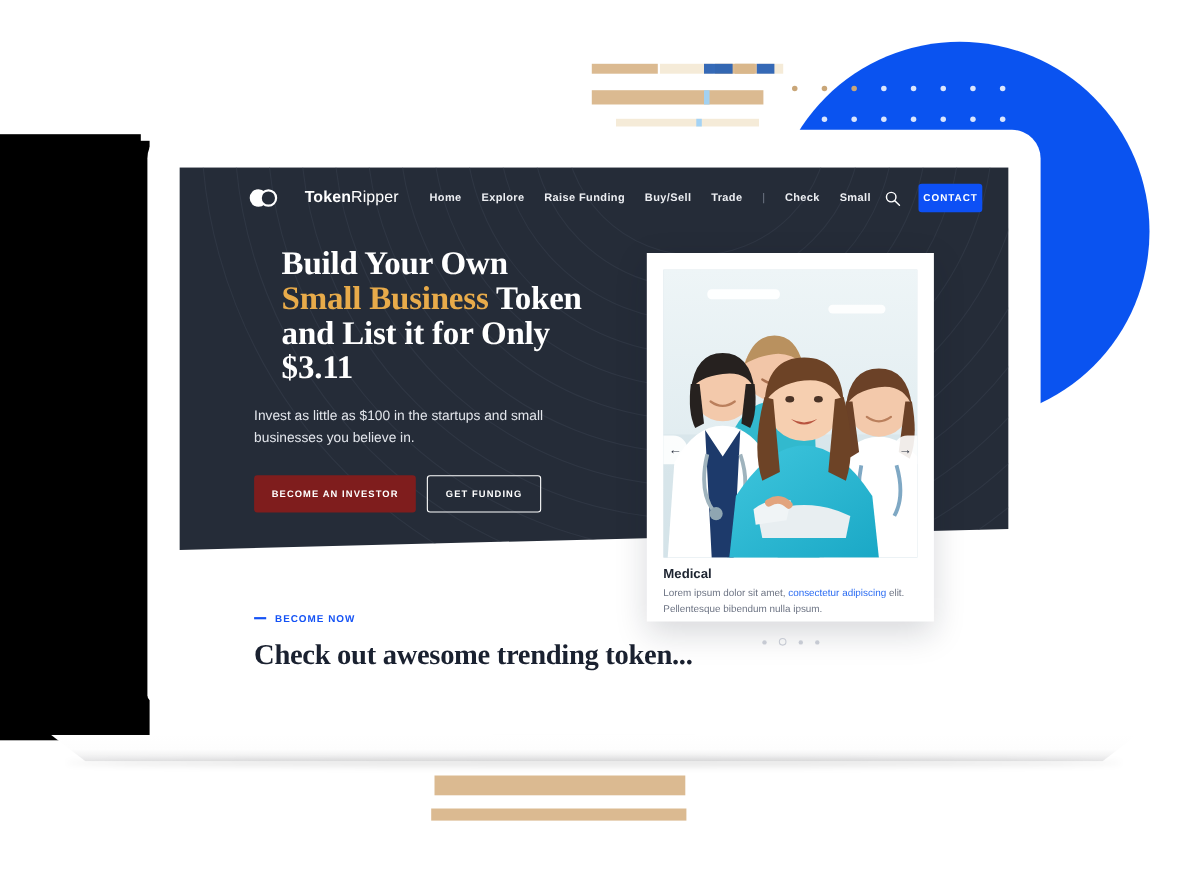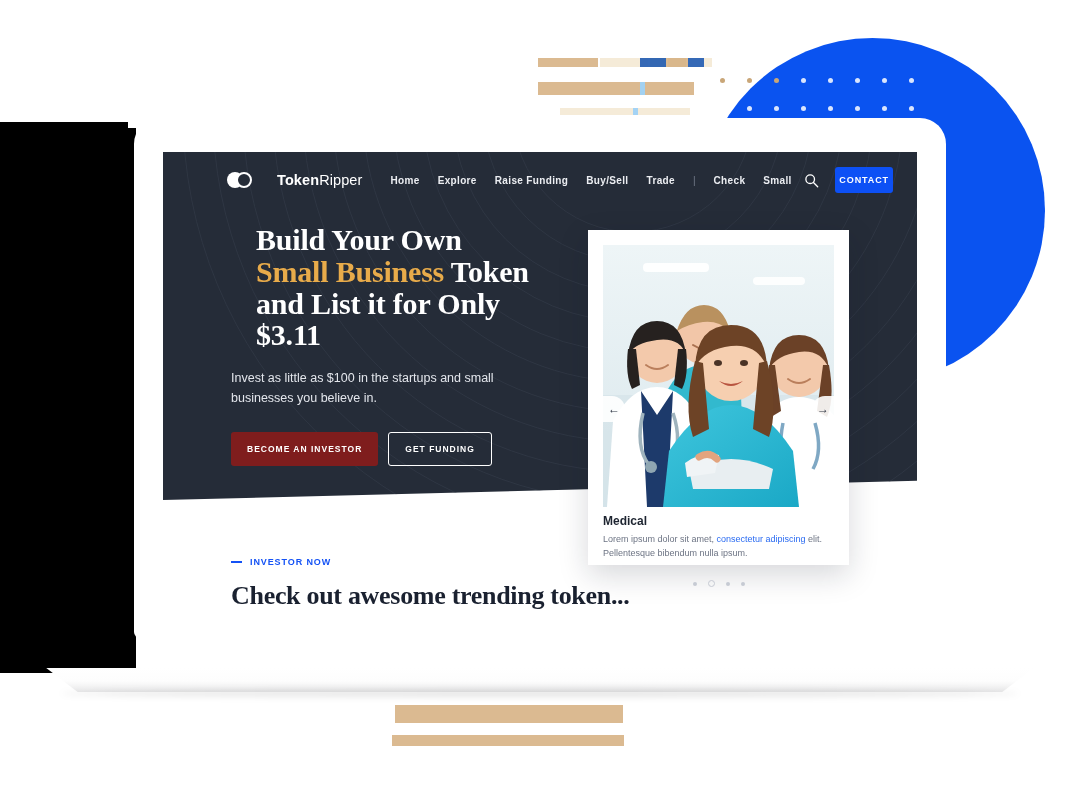--- a/index.html
+++ b/index.html
@@ -475,21 +475,21 @@
           <i></i>
           <i class="active"></i>
           <i></i>
           <i></i>
         </div>
     </div>
 
     <div class="raising">
       <div class="raising-label">
         <span class="dash"></span>
-        <span>INVESTOR NOW</span>
+        <span>BECOME NOW</span>
       </div>
       <div class="raising-title">Check out awesome trending token...</div>
     </div>
 
   </div>
 
   <div class="laptop-notch"></div>
   <div class="laptop-base"></div>
   <div class="laptop-shadow"></div>
 

